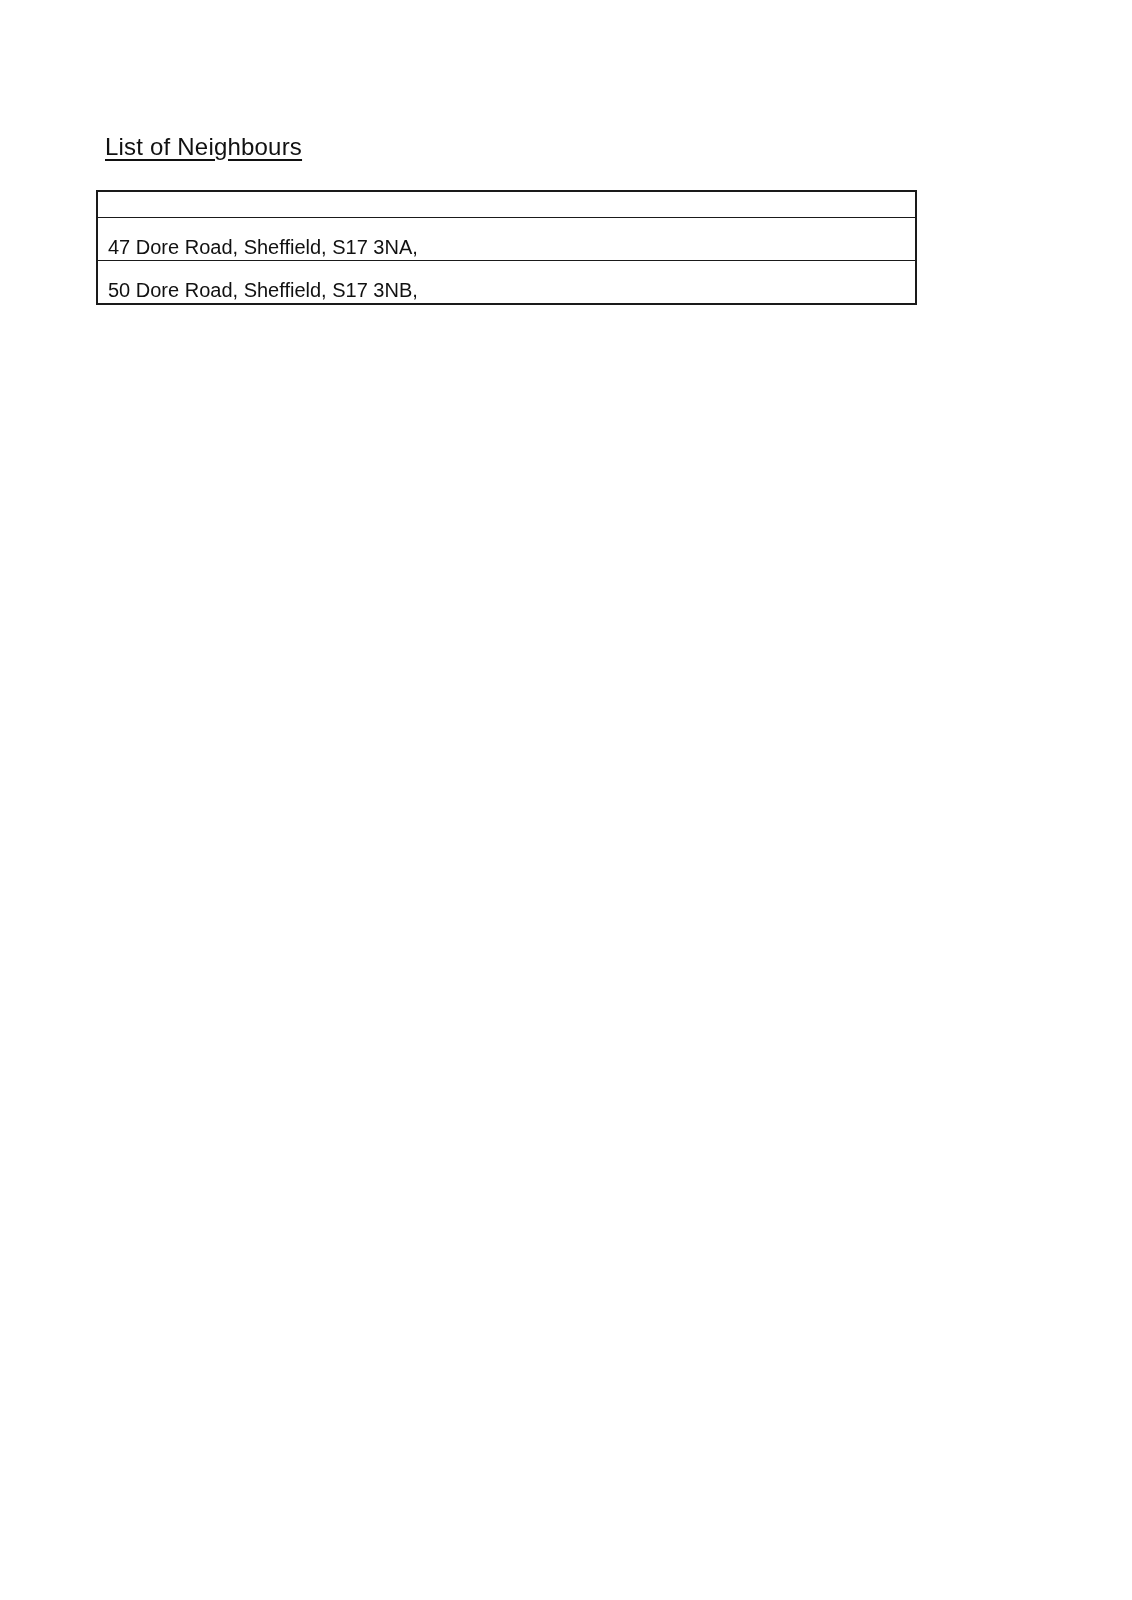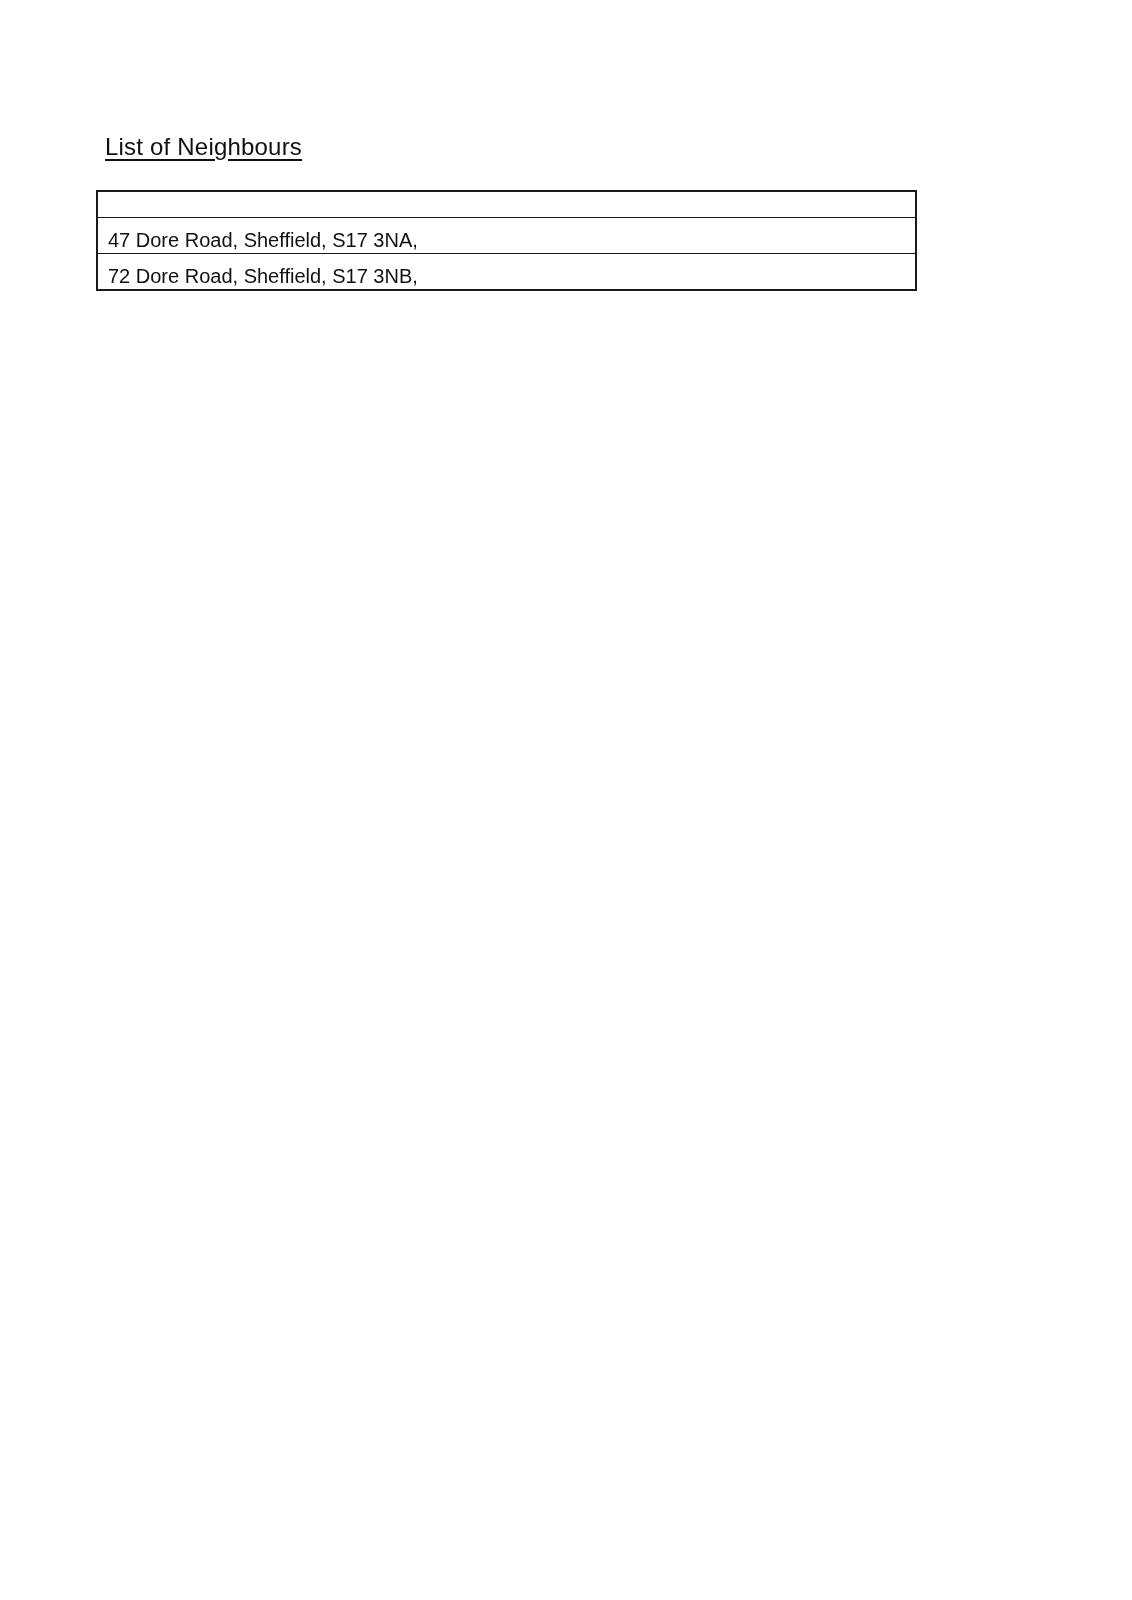--- a/index.html
+++ b/index.html
@@ -35,21 +35,21 @@
     width: 821px;
     border-collapse: collapse;
     table-layout: fixed;
   }
   .neighbours-table td {
     border: 1px solid #1a1a1a;
     height: 26px;
     font-size: 20px;
     line-height: 26px;
     color: #111111;
-    padding: 9px 0 0 10px;
+    padding: 16px 0 0 10px;
     white-space: nowrap;
     overflow: hidden;
     vertical-align: middle;
   }
   .neighbours-table {
     border: 2px solid #1a1a1a;
   }
 </style>
 </head>
 <body>
@@ -60,18 +60,18 @@
 
   <table class="neighbours-table">
     <tbody>
       <tr>
         <td></td>
       </tr>
       <tr>
         <td>47 Dore Road, Sheffield, S17 3NA,</td>
       </tr>
       <tr>
-        <td>72 Dore Road, Sheffield, S17 3NB,</td>
+        <td>50 Dore Road, Sheffield, S17 3NB,</td>
       </tr>
     </tbody>
   </table>
 
 </div>
 
 </body></html>

